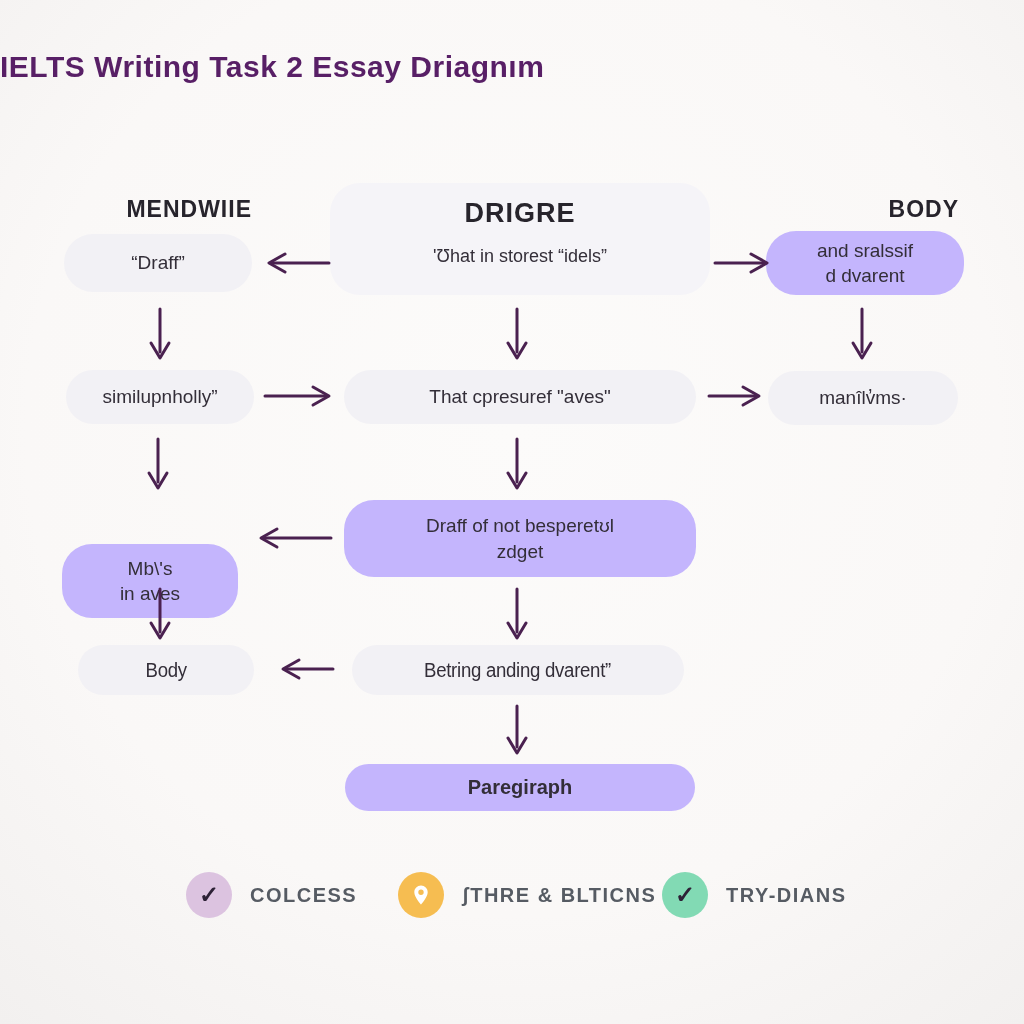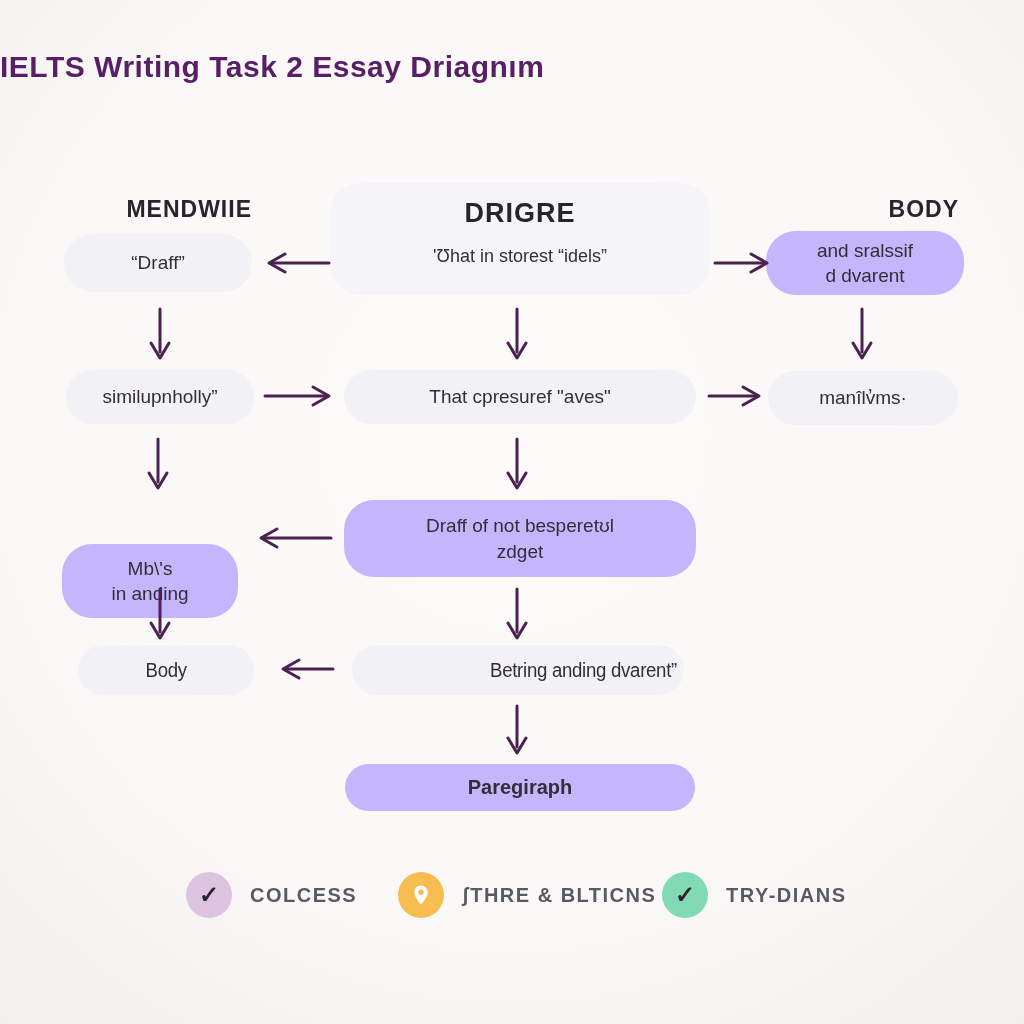--- a/index.html
+++ b/index.html
@@ -104,21 +104,21 @@
     <path d="M3 37 L12 52 L21 37"></path>
 </svg>
 <svg class="arr" style="left:505px;top:436px;" width="24" height="58" viewBox="0 0 24 58">
   <path d="M12 3 L12 46"></path>
     <path d="M3 37 L12 52 L21 37"></path>
 </svg>
 
 <div class="node cream two-line" style="left:62px;top:500px;width:176px;height:74px;margin-top:44px;">
   <div>
     <span>Mb\'s</span>
-    <span>in anding</span>
+    <span>in aves</span>
   </div>
 </div>
 <div class="node cream two-line" style="left:344px;top:500px;width:352px;height:77px;">
   <div>
     <span>Draff of not besperetʊl</span>
     <span>zdget</span>
   </div>
 </div>
 
 <svg class="arr" style="left:256px;top:525px;" width="78" height="26" viewBox="0 0 78 26">
@@ -131,21 +131,21 @@
     <path d="M3 37 L12 52 L21 37"></path>
 </svg>
 <svg class="arr" style="left:505px;top:586px;" width="24" height="58" viewBox="0 0 24 58">
   <path d="M12 3 L12 46"></path>
     <path d="M3 37 L12 52 L21 37"></path>
 </svg>
 
 <div class="node gray" style="left:78px;top:645px;width:176px;height:50px;font-size:20px;">
   <span class="condensed">Body</span>
 </div>
-<div class="node gray" style="left:352px;top:645px;width:332px;height:50px;font-size:20px;justify-content:flex-end;">
+<div class="node gray" style="left:352px;top:645px;width:332px;height:50px;font-size:20px;">
   <span class="condensed">Betring anding dvarent”</span>
 </div>
 
 <svg class="arr" style="left:278px;top:656px;" width="58" height="26" viewBox="0 0 58 26">
   <path d="M55 13 L7 13"></path>
     <path d="M21 4 L5 13 L21 22"></path>
 </svg>
 
 <svg class="arr" style="left:505px;top:703px;" width="24" height="56" viewBox="0 0 24 56">
   <path d="M12 3 L12 44"></path>

